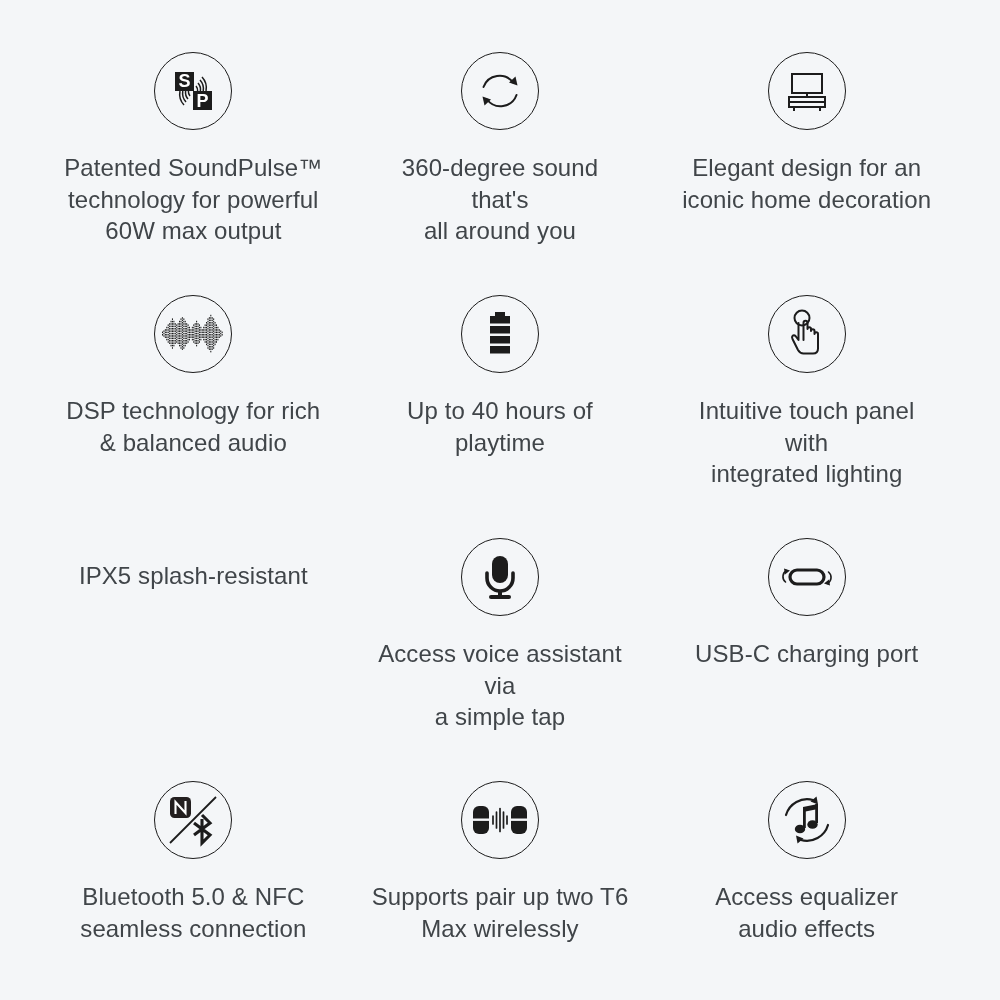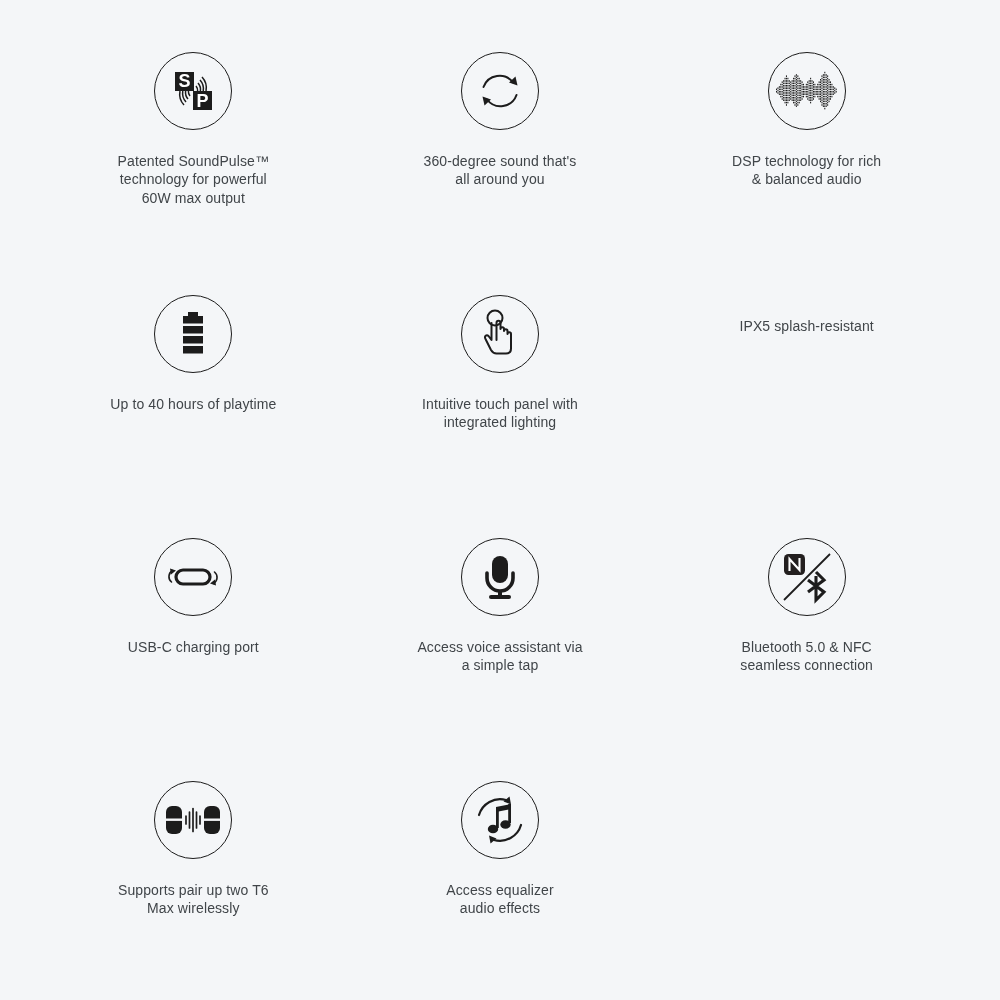--- a/index.html
+++ b/index.html
@@ -43,21 +43,21 @@
     justify-content: center;
     background: transparent;
     flex: 0 0 auto;
   }
 
   .icon-badge svg { display: block; }
 
   .feature-caption {
     margin-top: 22px;
     text-align: center;
-    font-size: 14px;
+    font-size: 24px;
     line-height: 1.32;
     color: #404549;
     letter-spacing: 0.1px;
     max-width: 260px;
     white-space: pre-line;
   }
 </style>
 </head>
 <body>
 
@@ -95,20 +95,36 @@
           <path d="M41.5 29 A17 17 0 0 1 12 33.5"></path>
         </g>
         <polygon points="40.5,10.5 42.5,19.5 34,16.5" fill="#1c1c1c"></polygon>
         <polygon points="9.5,39.5 7.5,30.5 16,33.5" fill="#1c1c1c"></polygon>
       </svg>
     </div>
     <div class="feature-caption">360-degree sound that's
 all around you</div>
   </div>
 
+  <div class="feature-cell">
+    <div class="icon-badge">
+      <svg width="52" height="52" viewBox="0 0 52 52">
+        <g fill="none" stroke="#1c1c1c" stroke-width="2">
+          <rect x="11" y="9" width="30" height="19"></rect>
+          <line x1="26" y1="28" x2="26" y2="32"></line>
+          <rect x="8" y="32" width="36" height="10"></rect>
+          <line x1="8" y1="37" x2="44" y2="37"></line>
+          <line x1="13" y1="42" x2="13" y2="46"></line>
+          <line x1="39" y1="42" x2="39" y2="46"></line>
+        </g>
+      </svg>
+    </div>
+    <div class="feature-caption">Elegant design for an
+iconic home decoration</div>
+  </div>
 
   <div class="feature-cell">
     <div class="icon-badge">
       <svg width="62" height="44" viewBox="0 0 62 44">
         <g fill="#1c1c1c" id="eqbars">
             <rect x="0.00" y="19.60" width="1.05" height="1.55"></rect>
             <rect x="0.00" y="22.00" width="1.05" height="1.55"></rect>
             <rect x="1.42" y="18.40" width="1.05" height="1.55"></rect>
             <rect x="1.42" y="20.80" width="1.05" height="1.55"></rect>
             <rect x="1.42" y="23.20" width="1.05" height="1.55"></rect>
@@ -510,44 +526,44 @@
     <div class="feature-caption">Intuitive touch panel with
 integrated lighting</div>
   </div>
 
   <div class="feature-cell">
     <div class="feature-caption">IPX5 splash-resistant</div>
   </div>
 
   <div class="feature-cell">
     <div class="icon-badge">
+      <svg width="46" height="52" viewBox="0 0 46 52">
+        <rect x="15" y="5" width="16" height="27" rx="8" fill="#1c1c1c"></rect>
+        <path d="M10 22 L10 27 C10 34.5 16 40 23 40 C30 40 36 34.5 36 27 L36 22" fill="none" stroke="#1c1c1c" stroke-width="3.6" stroke-linecap="round"></path>
+        <rect x="21" y="39" width="4" height="7" fill="#1c1c1c"></rect>
+        <rect x="12" y="44" width="22" height="4" rx="2" fill="#1c1c1c"></rect>
+      </svg>
+    </div>
+    <div class="feature-caption">Access voice assistant via
+a simple tap</div>
+  </div>
+
+  <div class="feature-cell">
+    <div class="icon-badge">
       <svg width="62" height="36" viewBox="0 0 62 36">
         <rect x="14" y="11" width="34" height="14" rx="7" fill="none" stroke="#1c1c1c" stroke-width="3.2"></rect>
         <g fill="none" stroke="#1c1c1c" stroke-width="1.6" stroke-linecap="round">
           <path d="M9.5 23 A7 7 0 0 1 10.5 11.5"></path>
           <path d="M52.5 13 A7 7 0 0 1 51.5 24.5"></path>
         </g>
         <polygon points="8,9.5 14,11.5 9,15.5" fill="#1c1c1c"></polygon>
         <polygon points="54,26.5 48,24.5 53,20.5" fill="#1c1c1c"></polygon>
       </svg>
     </div>
     <div class="feature-caption">USB-C charging port</div>
-  </div>
-
-  <div class="feature-cell">
-    <div class="icon-badge">
-      <svg width="46" height="52" viewBox="0 0 46 52">
-        <rect x="15" y="5" width="16" height="27" rx="8" fill="#1c1c1c"></rect>
-        <path d="M10 22 L10 27 C10 34.5 16 40 23 40 C30 40 36 34.5 36 27 L36 22" fill="none" stroke="#1c1c1c" stroke-width="3.6" stroke-linecap="round"></path>
-        <rect x="21" y="39" width="4" height="7" fill="#1c1c1c"></rect>
-        <rect x="12" y="44" width="22" height="4" rx="2" fill="#1c1c1c"></rect>
-      </svg>
-    </div>
-    <div class="feature-caption">Access voice assistant via
-a simple tap</div>
   </div>
 
   <div class="feature-cell">
     <div class="icon-badge">
       <svg width="74" height="74" viewBox="0 0 74 74">
         <line x1="14" y1="60" x2="60" y2="14" stroke="#1c1c1c" stroke-width="1.8"></line>
         <g>
           <rect x="14" y="14" width="21" height="21" rx="4.5" fill="#231f1f"></rect>
           <path d="M19.5 30 L19.5 19 L29.5 30 L29.5 19" fill="none" stroke="#ffffff" stroke-width="2.1" stroke-linecap="square"></path>
         </g>

